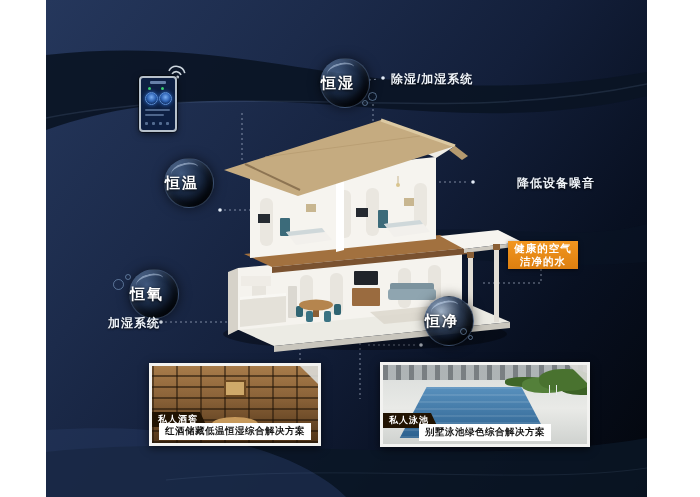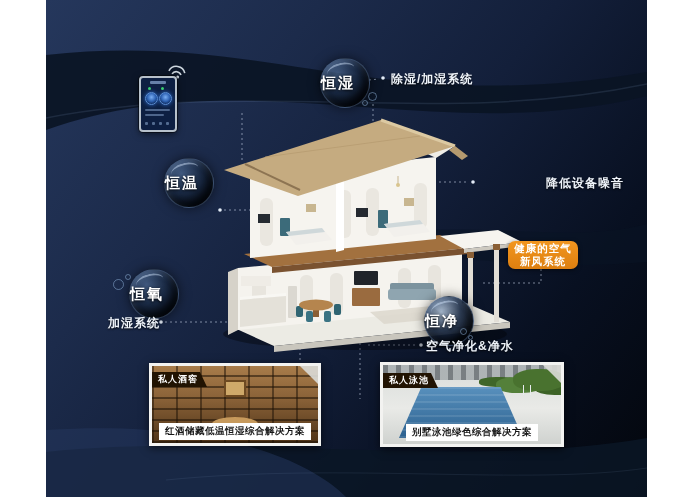--- a/index.html
+++ b/index.html
@@ -18,40 +18,40 @@
   .orb::before{content:"";position:absolute;left:6px;top:4px;width:28px;height:14px;
        border-top:2px solid rgba(215,232,255,.45);border-radius:50%;transform:rotate(-14deg);}
   .deco-bubble{position:absolute;border-radius:50%;border:1px solid rgba(150,186,226,.5);}
   
   .syslabel{position:absolute;color:#eef3f9;font-size:12px;font-weight:600;letter-spacing:1px;white-space:nowrap;
             text-shadow:0 1px 2px rgba(0,0,0,.8);}
   
   .badge{position:absolute;background:linear-gradient(180deg,#f2961f,#dd7f10);color:#fff;font-weight:bold;
          border-radius:3px;box-shadow:0 1px 4px rgba(0,0,0,.5);display:flex;align-items:center;justify-content:center;}
   .badge.control{left:175px;top:93px;height:20px;padding:0 7px;font-size:10.5px;letter-spacing:1px;white-space:nowrap;}
-  .badge.healthy{left:508px;top:241px;width:70px;height:28px;border-radius:7px;flex-direction:column;
+  .badge.healthy{left:508px;top:241px;width:70px;height:28px;border-radius:0;flex-direction:column;
                  font-size:10.5px;line-height:13px;letter-spacing:1px;}
   
   .phone{position:absolute;left:139px;top:76px;width:34px;height:52px;border:2px solid #b7c1cb;border-radius:4px;
          background:#0d1f42;box-shadow:0 0 0 1px rgba(0,0,0,.45),0 2px 7px rgba(0,0,0,.55);}
   .phone .titlebar{position:absolute;left:50%;top:3px;transform:translateX(-50%);width:16px;height:3px;
          background:rgba(150,182,222,.65);border-radius:1px;}
   .phone .dot-green{position:absolute;width:3px;height:3px;border-radius:50%;background:#3ad06e;top:9px;}
   .phone .knob{position:absolute;top:14px;width:11px;height:11px;border-radius:50%;
          background:radial-gradient(circle at 50% 38%,#79aef4 0%,#2d61b2 48%,#0e2a5c 80%);
          border:1px solid #5b8fd8;box-shadow:0 0 4px rgba(50,120,230,.8);}
   .phone .bar{position:absolute;height:2px;background:rgba(142,172,212,.5);border-radius:1px;}
   .phone .chip{position:absolute;width:3px;height:3px;background:rgba(142,172,212,.55);border-radius:1px;top:44px;}
   
   .panel{position:absolute;border:3px solid #f3f3f1;box-sizing:border-box;background:#111;
          box-shadow:0 2px 8px rgba(0,0,0,.6);}
   .panel .photo{position:absolute;left:0;top:0;right:0;bottom:0;overflow:hidden;}
   .tag{position:absolute;left:0;background:#211302;color:#fff;font-size:9px;font-weight:bold;letter-spacing:1px;
        height:15px;line-height:15px;padding:0 9px 0 6px;clip-path:polygon(0 0,calc(100% - 7px) 0,100% 100%,0 100%);
-       z-index:3;}
+       z-index:3;margin-top:40px;}
   .fold{position:absolute;right:0;top:0;width:22px;height:22px;background:#d9d9d5;opacity:.92;
         clip-path:polygon(100% 0,18% 0,100% 82%);z-index:3;}
   .caption{position:absolute;bottom:3px;left:50%;transform:translateX(-50%);background:#fff;color:#151515;
            font-size:9.5px;font-weight:bold;letter-spacing:.5px;padding:2px 6px;white-space:nowrap;z-index:3;}
   
   .cellar{background:linear-gradient(180deg,#a87c4a 0%,#8a6238 42%,#4e3317 100%);}
   .cellar::before{content:"";position:absolute;inset:0;
        background:repeating-linear-gradient(0deg,rgba(30,18,6,.55) 0 2px,transparent 2px 11px);}
   .cellar::after{content:"";position:absolute;inset:0;
        background:repeating-linear-gradient(90deg,rgba(30,18,6,.5) 0 2px,transparent 2px 24px);}
@@ -203,21 +203,21 @@
     <div class="bar" style="left:4px;top:31px;width:25px;"></div>
     <div class="bar" style="left:4px;top:36px;width:19px;"></div>
     <div class="chip" style="left:4px;"></div>
     <div class="chip" style="left:11px;"></div>
     <div class="chip" style="left:18px;"></div>
     <div class="chip" style="left:25px;"></div>
   </div>
 
   <div class="badge healthy">
     <span>健康的空气</span>
-    <span>新风系统</span>
+    <span>洁净的水</span>
   </div>
 
   <div class="orb" style="left:320px;top:58px;">
       <span>恒湿</span>
     </div>
   <div class="orb" style="left:164px;top:158px;">
       <span>恒温</span>
     </div>
   <div class="orb" style="left:129px;top:269px;">
       <span>恒氧</span>
@@ -227,37 +227,36 @@
     </div>
 
   <div class="deco-bubble" style="left:368px;top:92px;width:7px;height:7px;"></div>
   <div class="deco-bubble" style="left:362px;top:100px;width:4px;height:4px;"></div>
   <div class="deco-bubble" style="left:113px;top:279px;width:9px;height:9px;"></div>
   <div class="deco-bubble" style="left:125px;top:274px;width:4px;height:4px;"></div>
   <div class="deco-bubble" style="left:460px;top:328px;width:5px;height:5px;"></div>
   <div class="deco-bubble" style="left:468px;top:335px;width:3px;height:3px;"></div>
 
   <div class="syslabel" style="left:391px;top:71px;">除湿/加湿系统</div>
-  <div class="syslabel" style="left:503px;top:175px;padding-left:43px;">降低设备噪音</div>
+  <div class="syslabel" style="left:474px;top:175px;padding-left:43px;">降低设备噪音</div>
   <div class="syslabel" style="left:108px;top:315px;">加湿系统</div>
-  <div class="syslabel" style="left:426px;top:338px;">空气净化&amp;净水</div>
 
   <div class="panel" style="left:149px;top:363px;width:172px;height:83px;">
     <div class="photo cellar">
       <div class="art"></div>
       <div class="table"></div>
       <div class="stool" style="left:32px;"></div>
       <div class="stool" style="right:36px;"></div>
     </div>
     <div class="fold"></div>
     <div class="tag" style="top:6px;">私人酒窖</div>
     <div class="caption">红酒储藏低温恒湿综合解决方案</div>
   </div>
 
-  <div class="panel" style="left:380px;top:362px;width:184px;height:85px;">
+  <div class="panel" style="left:380px;top:362px;width:210px;height:85px;">
     <div class="photo poolp">
       <div class="buildings"></div>
       <div class="green"></div>
       <div class="pool"></div>
       <div class="ladder"></div>
     </div>
     <div class="fold"></div>
     <div class="tag" style="top:8px;">私人泳池</div>
     <div class="caption">别墅泳池绿色综合解决方案</div>
   </div>

